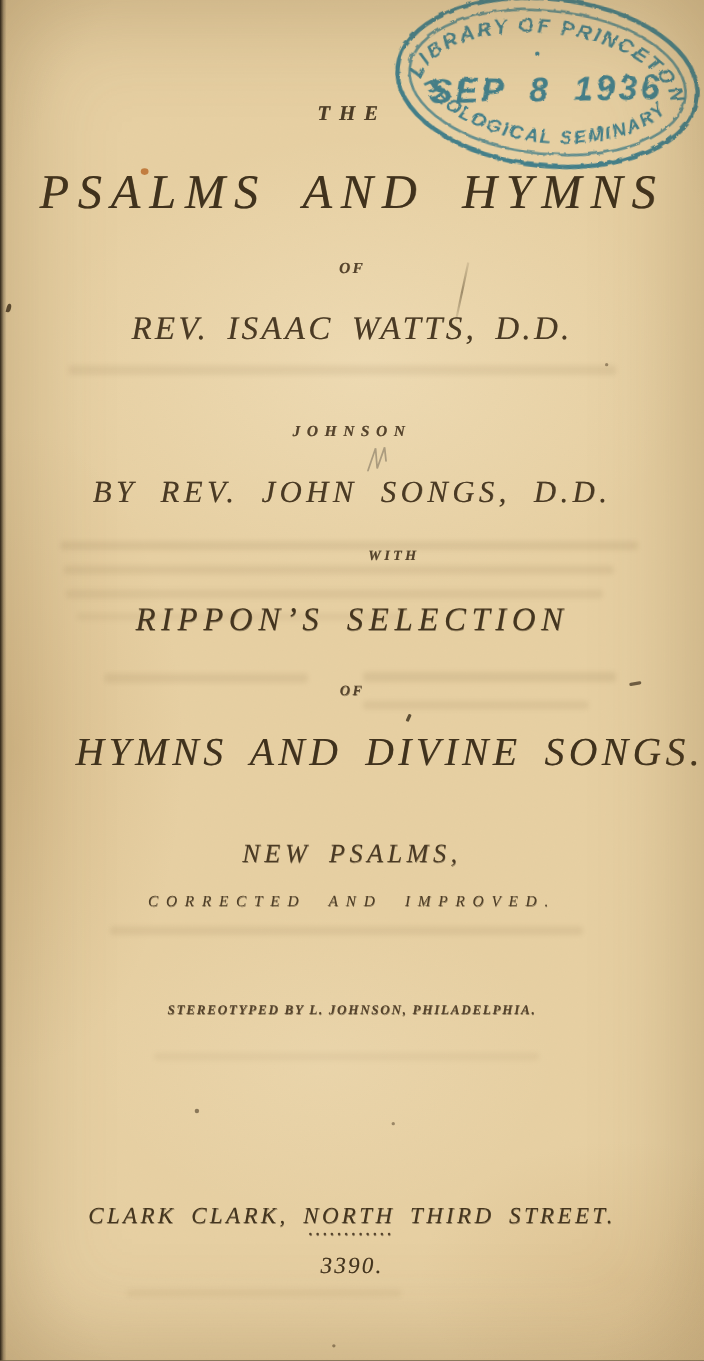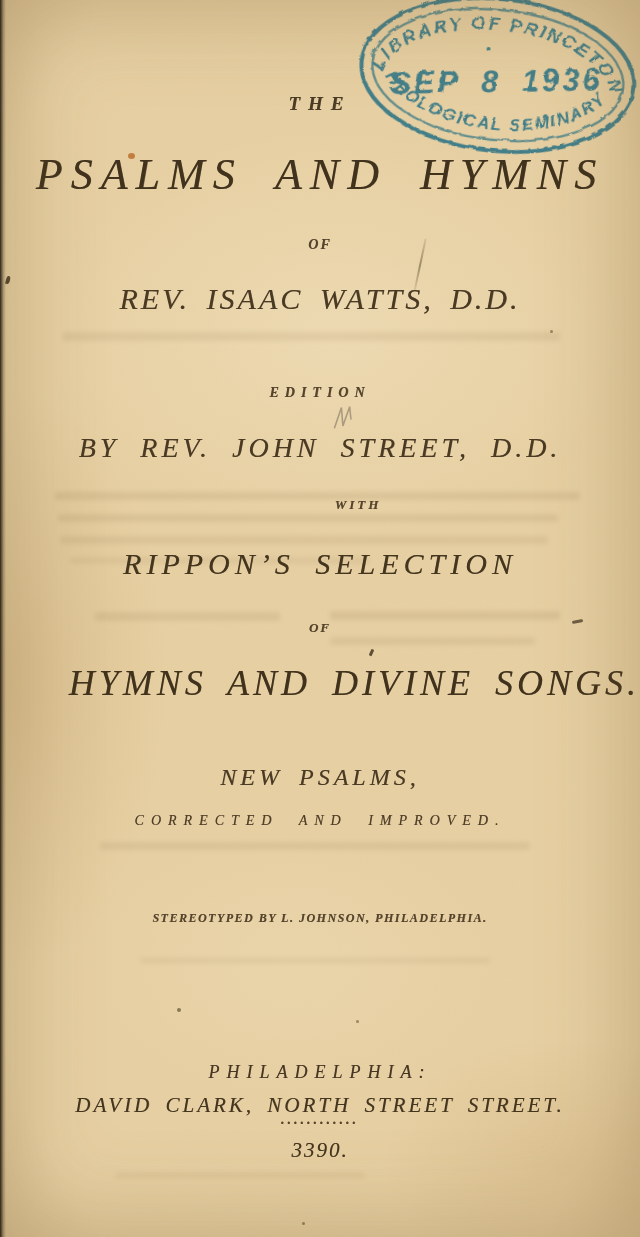--- a/index.html
+++ b/index.html
@@ -148,30 +148,29 @@
           <textPath href="#arcBottom" startOffset="50%" text-anchor="middle">HEOLOGICAL SEMINARY</textPath>
         </text>
       </g>
     </svg>
   </div>
 
   <div class="txt t-the">THE</div>
   <div class="txt t-main">PSALMS AND HYMNS</div>
   <div class="txt t-of1">OF</div>
   <div class="txt t-author">REV. ISAAC WATTS, D.D.</div>
-  <div class="txt t-arranged">EDITION</div>
-  <div class="txt t-arranger">BY REV. JOHN STREET, D.D.</div>
+  <div class="txt t-arranged">JOHNSON</div>
+  <div class="txt t-arranger">BY REV. JOHN SONGS, D.D.</div>
   <div class="txt t-with">WITH</div>
   <div class="txt t-selection">RIPPON’S SELECTION</div>
   <div class="txt t-of2">OF</div>
   <div class="txt t-subtitle">HYMNS AND DIVINE SONGS.</div>
   <div class="txt t-edition">NEW PSALMS,</div>
   <div class="txt t-corrected">CORRECTED AND IMPROVED.</div>
   <div class="txt t-stereo">STEREOTYPED BY L. JOHNSON, PHILADELPHIA.</div>
 
-  <div class="txt t-city">PHILADELPHIA:</div>
-  <div class="txt t-publisher">DAVID CLARK, NORTH STREET STREET.</div>
+  <div class="txt t-publisher">CLARK CLARK, NORTH THIRD STREET.</div>
   <div class="txt t-dots">............</div>
   <div class="txt t-year">3390.</div>
 
   <div class="vignette"></div>
   <div class="edge-left"></div>
 </div>
 
 </body></html>

